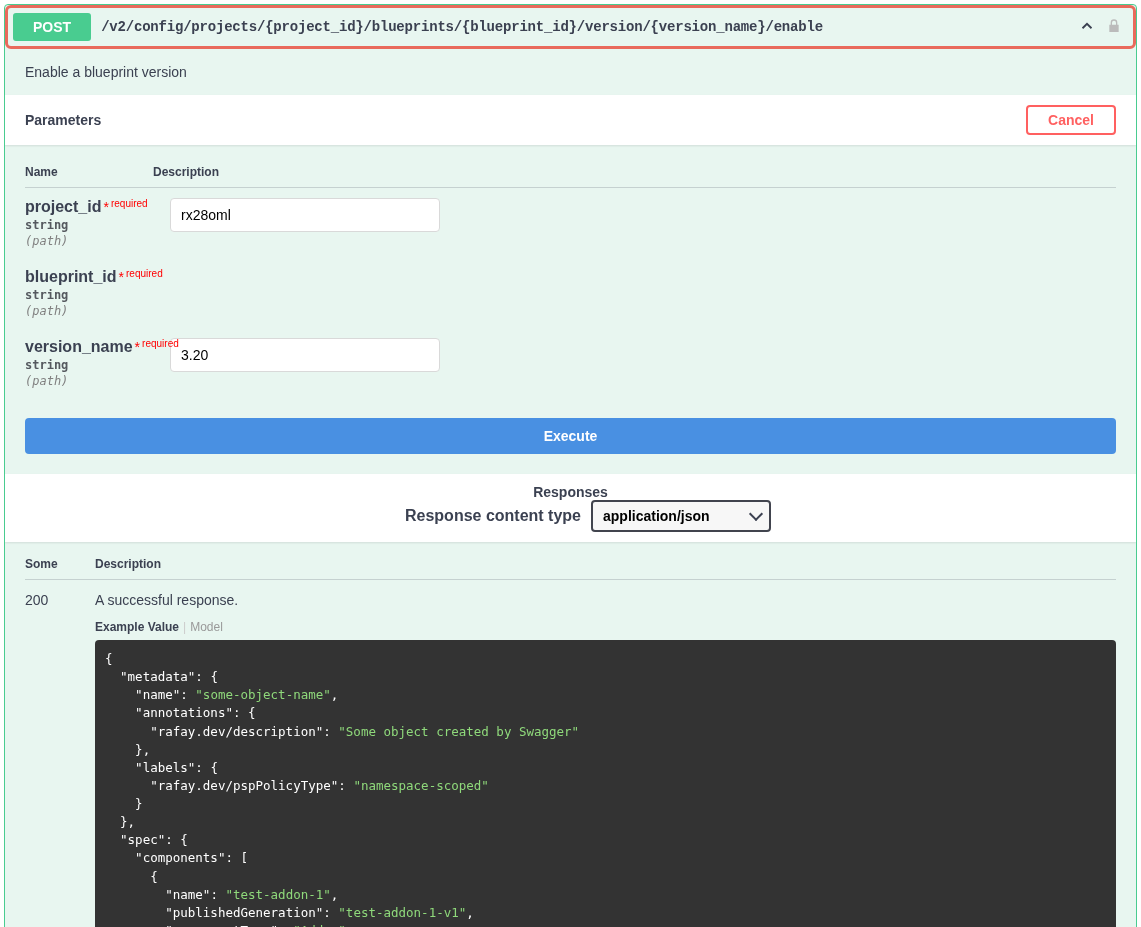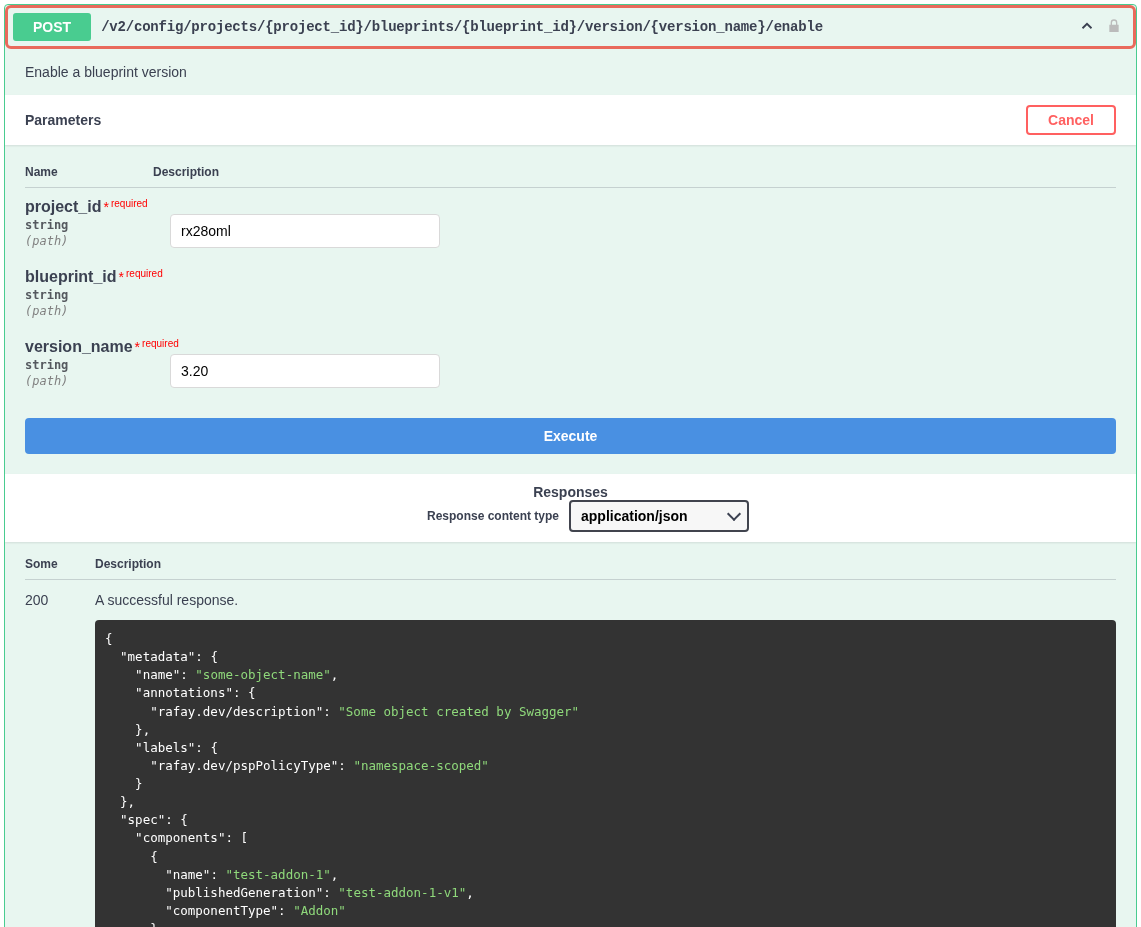--- a/index.html
+++ b/index.html
@@ -111,21 +111,21 @@
     font-weight: 600;
     color: #55595f;
     padding: 2px 0;
   }
   .param-in {
     font-family: monospace;
     font-size: 12px;
     color: #808080;
     font-style: italic;
   }
-  .param-input-wrap { flex: 0 0 270px; margin-top: 16px; }
+  .param-input-wrap { flex: 0 0 270px; }
   .param-input {
     width: 270px;
     padding: 8px 10px;
     border: 1px solid #d9d9d9;
     border-radius: 4px;
     font-size: 14px;
     background: #fff;
   }
   .execute-wrap { padding: 0 20px 20px; }
   .execute-btn {
@@ -143,21 +143,21 @@
     background: #fff;
     display: flex;
     align-items: center;
     justify-content: space-between;
     padding: 10px 20px;
     box-shadow: 0 1px 2px rgba(0,0,0,0.1);
     flex-direction: column;
   }
   .responses-header h4 { font-size: 14px; font-weight: 700; }
   .content-type-group { display: flex; align-items: center; gap: 10px; }
-  .content-type-label { font-size: 12px; font-weight: 700; color: #3b4151; margin-left: 35px; }
+  .content-type-label { font-size: 16px; font-weight: 700; color: #3b4151; margin-left: 35px; }
   .content-type-select {
     border: 2px solid #41444e;
     border-radius: 4px;
     padding: 6px 30px 6px 10px;
     font-size: 14px;
     font-weight: 600;
     background: #f7f7f7;
     appearance: none;
     min-width: 180px;
     position: relative;
@@ -288,20 +288,23 @@
 
   <div class="responses-body">
     <div class="responses-thead">
       <div class="resp-col-code">Some</div>
       <div class="resp-col-desc">Description</div>
     </div>
     <div class="response-row">
       <div class="resp-code">200</div>
       <div class="resp-content">
         <div class="resp-desc-text">A successful response.</div>
+        <div class="tabs">
+          <span class="tab-active">Example Value</span><span class="tab-sep">|</span><span class="tab-inactive">Model</span>
+        </div>
         <div class="code-block" id="example-code">{
   <span class="tok-key">"metadata"</span>: {
     <span class="tok-key">"name"</span>: <span class="tok-str">"some-object-name"</span>,
     <span class="tok-key">"annotations"</span>: {
       <span class="tok-key">"rafay.dev/description"</span>: <span class="tok-str">"Some object created by Swagger"</span>
     },
     <span class="tok-key">"labels"</span>: {
       <span class="tok-key">"rafay.dev/pspPolicyType"</span>: <span class="tok-str">"namespace-scoped"</span>
     }
   },

